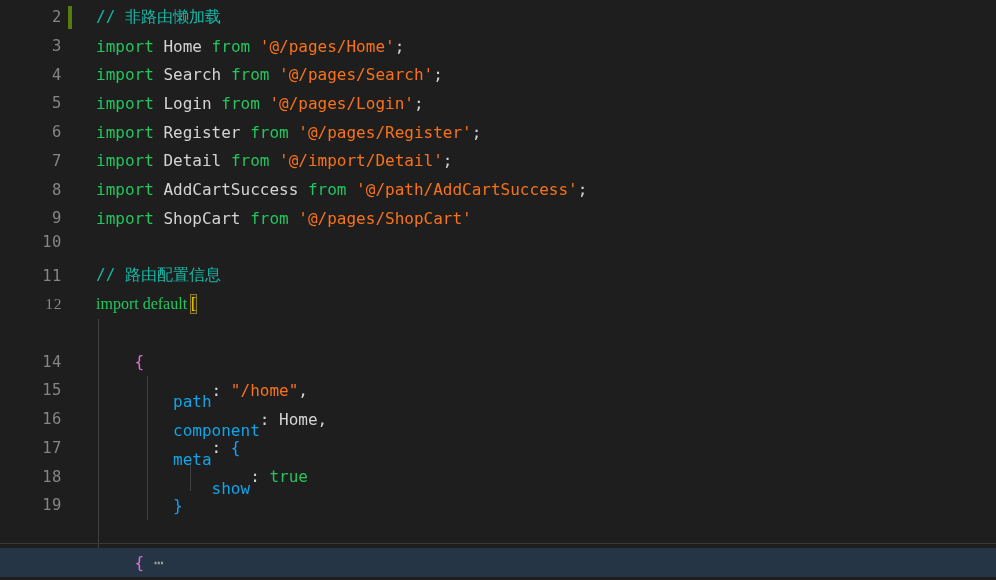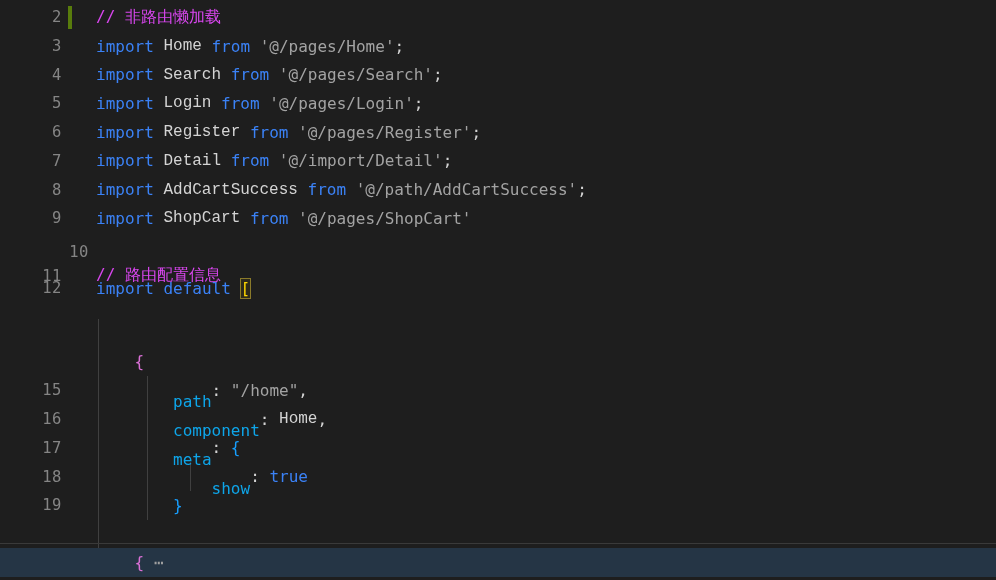--- a/index.html
+++ b/index.html
@@ -55,24 +55,24 @@
     box-sizing:border-box;
   }
   .row.selected .lnbg{background:#253545;}
 
   
   .guide{
     position:absolute;width:1px;background:#404040;
   }
 
   
-  .cmt{color:#d946ef;}
-  .kw{color:#3b82f6;}
-  .id{color:#d4d4d4;font-family:Liberation Mono, monospace;}
-  .str{color:#a3a3a3;text-align:right;}
+  .cmt{color:#14b8a6;}
+  .kw{color:#22c55e;}
+  .id{color:#d4d4d4;}
+  .str{color:#f97316;text-align:right;}
   .prop{color:#0ea5e9;margin-top:23px;}
   .punc{color:#d4d4d4;}
   .b1{color:#da70d6;}
   .b2{color:#179fff;}
   .match{
     color:#ffd700;
     outline:1px solid #8a7a2a;
     background:rgba(255,215,0,0.07);
   }
   .dots{color:#a0a0a0;}
@@ -134,43 +134,46 @@
       </div>
       <div class="code"><span class="kw">import</span><span class="punc"> </span><span class="id">AddCartSuccess</span><span class="punc"> </span><span class="kw">from</span><span class="punc"> </span><span class="str">'@/path/AddCartSuccess'</span><span class="punc">;</span></div>
     </div>
     <div class="row" style="top: 203.9px;">
       <div class="lnbg"></div>
       <div class="gutter">
         <div class="lnum">9</div>
       </div>
       <div class="code"><span class="kw">import</span><span class="punc"> </span><span class="id">ShopCart</span><span class="punc"> </span><span class="kw">from</span><span class="punc"> </span><span class="str">'@/pages/ShopCart'</span></div>
     </div>
-    <div class="row" style="top: 238px; margin-left: 27px;">
+    <div class="row" style="top: 228px;">
       <div class="lnbg"></div>
       <div class="gutter">
         <div class="lnum">10</div>
       </div>
       <div class="code"></div>
     </div>
     <div class="row" style="top: 261.3px;">
       <div class="lnbg"></div>
       <div class="gutter">
         <div class="lnum">11</div>
       </div>
       <div class="code"><span class="cmt">// 路由配置信息</span></div>
     </div>
-    <div class="row" style="top: 274px;">
+    <div class="row" style="top: 290px; font-family: Liberation Serif, serif;">
       <div class="lnbg"></div>
       <div class="gutter">
         <div class="lnum">12</div>
       </div>
       <div class="code"><span class="kw">import</span><span class="punc"> </span><span class="kw">default</span><span class="punc"> </span><span class="match">[</span></div>
     </div>
     <div class="row" style="top: 347.4px;">
       <div class="lnbg"></div>
+      <div class="gutter">
+        <div class="lnum">14</div>
+      </div>
       <div class="code"><span class="punc">    </span><span class="b1">{</span></div>
     </div>
     <div class="row" style="top: 376.1px;">
       <div class="lnbg"></div>
       <div class="gutter">
         <div class="lnum">15</div>
       </div>
       <div class="code"><span class="punc">        </span><span class="prop">path</span><span class="punc">: </span><span class="str">"/home"</span><span class="punc">,</span></div>
     </div>
     <div class="row" style="top: 404.8px;">

